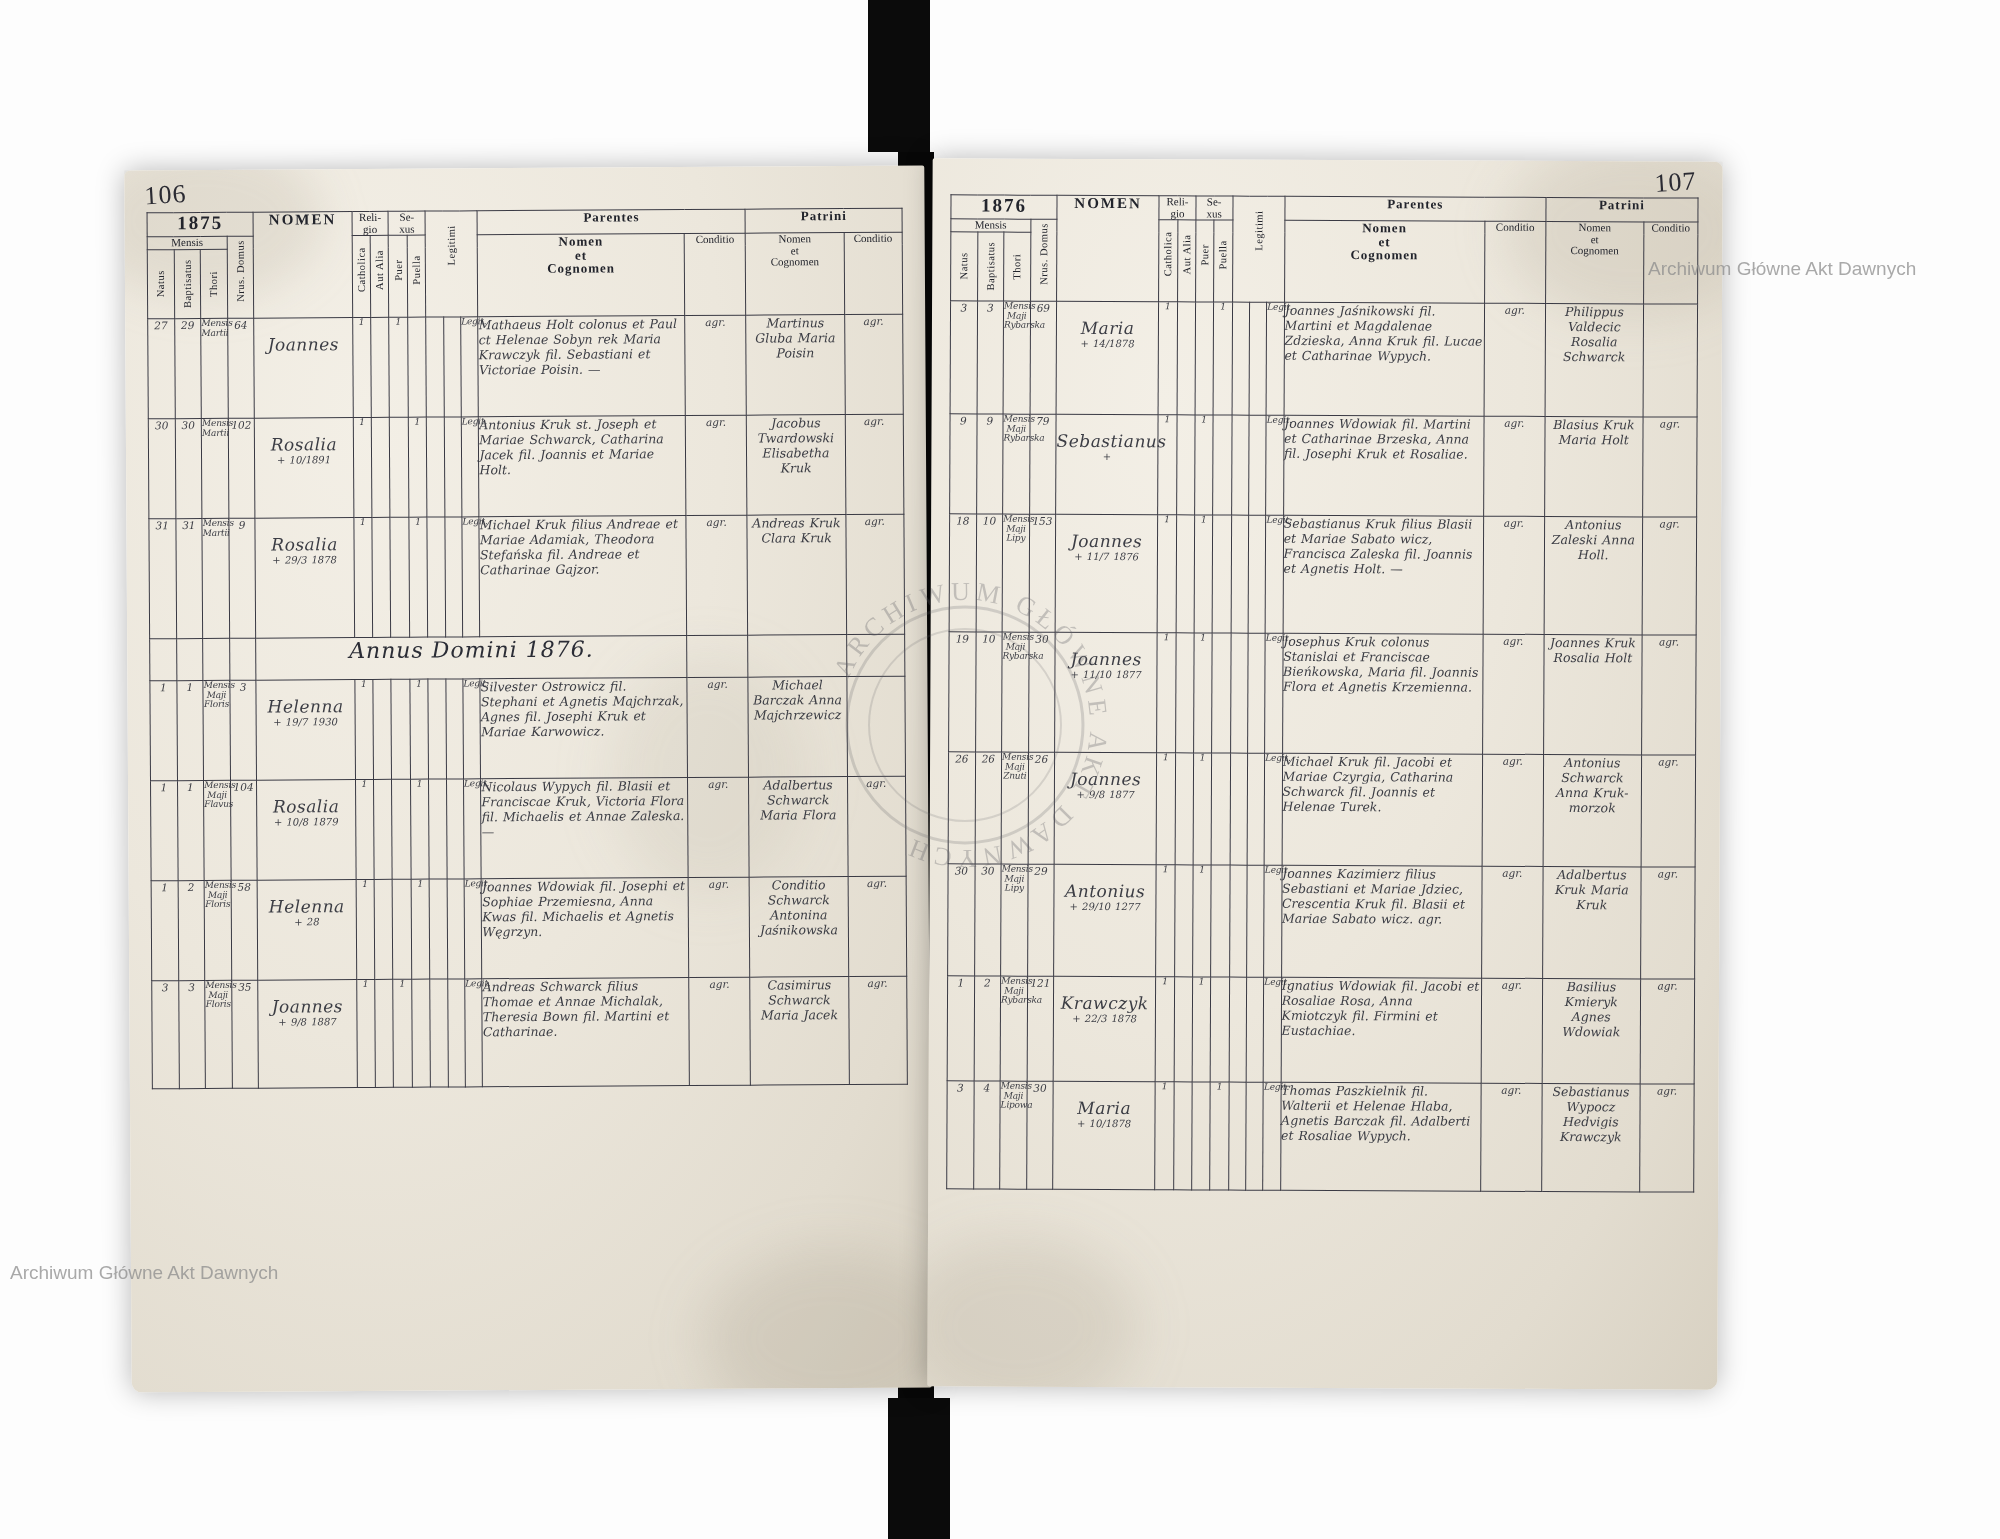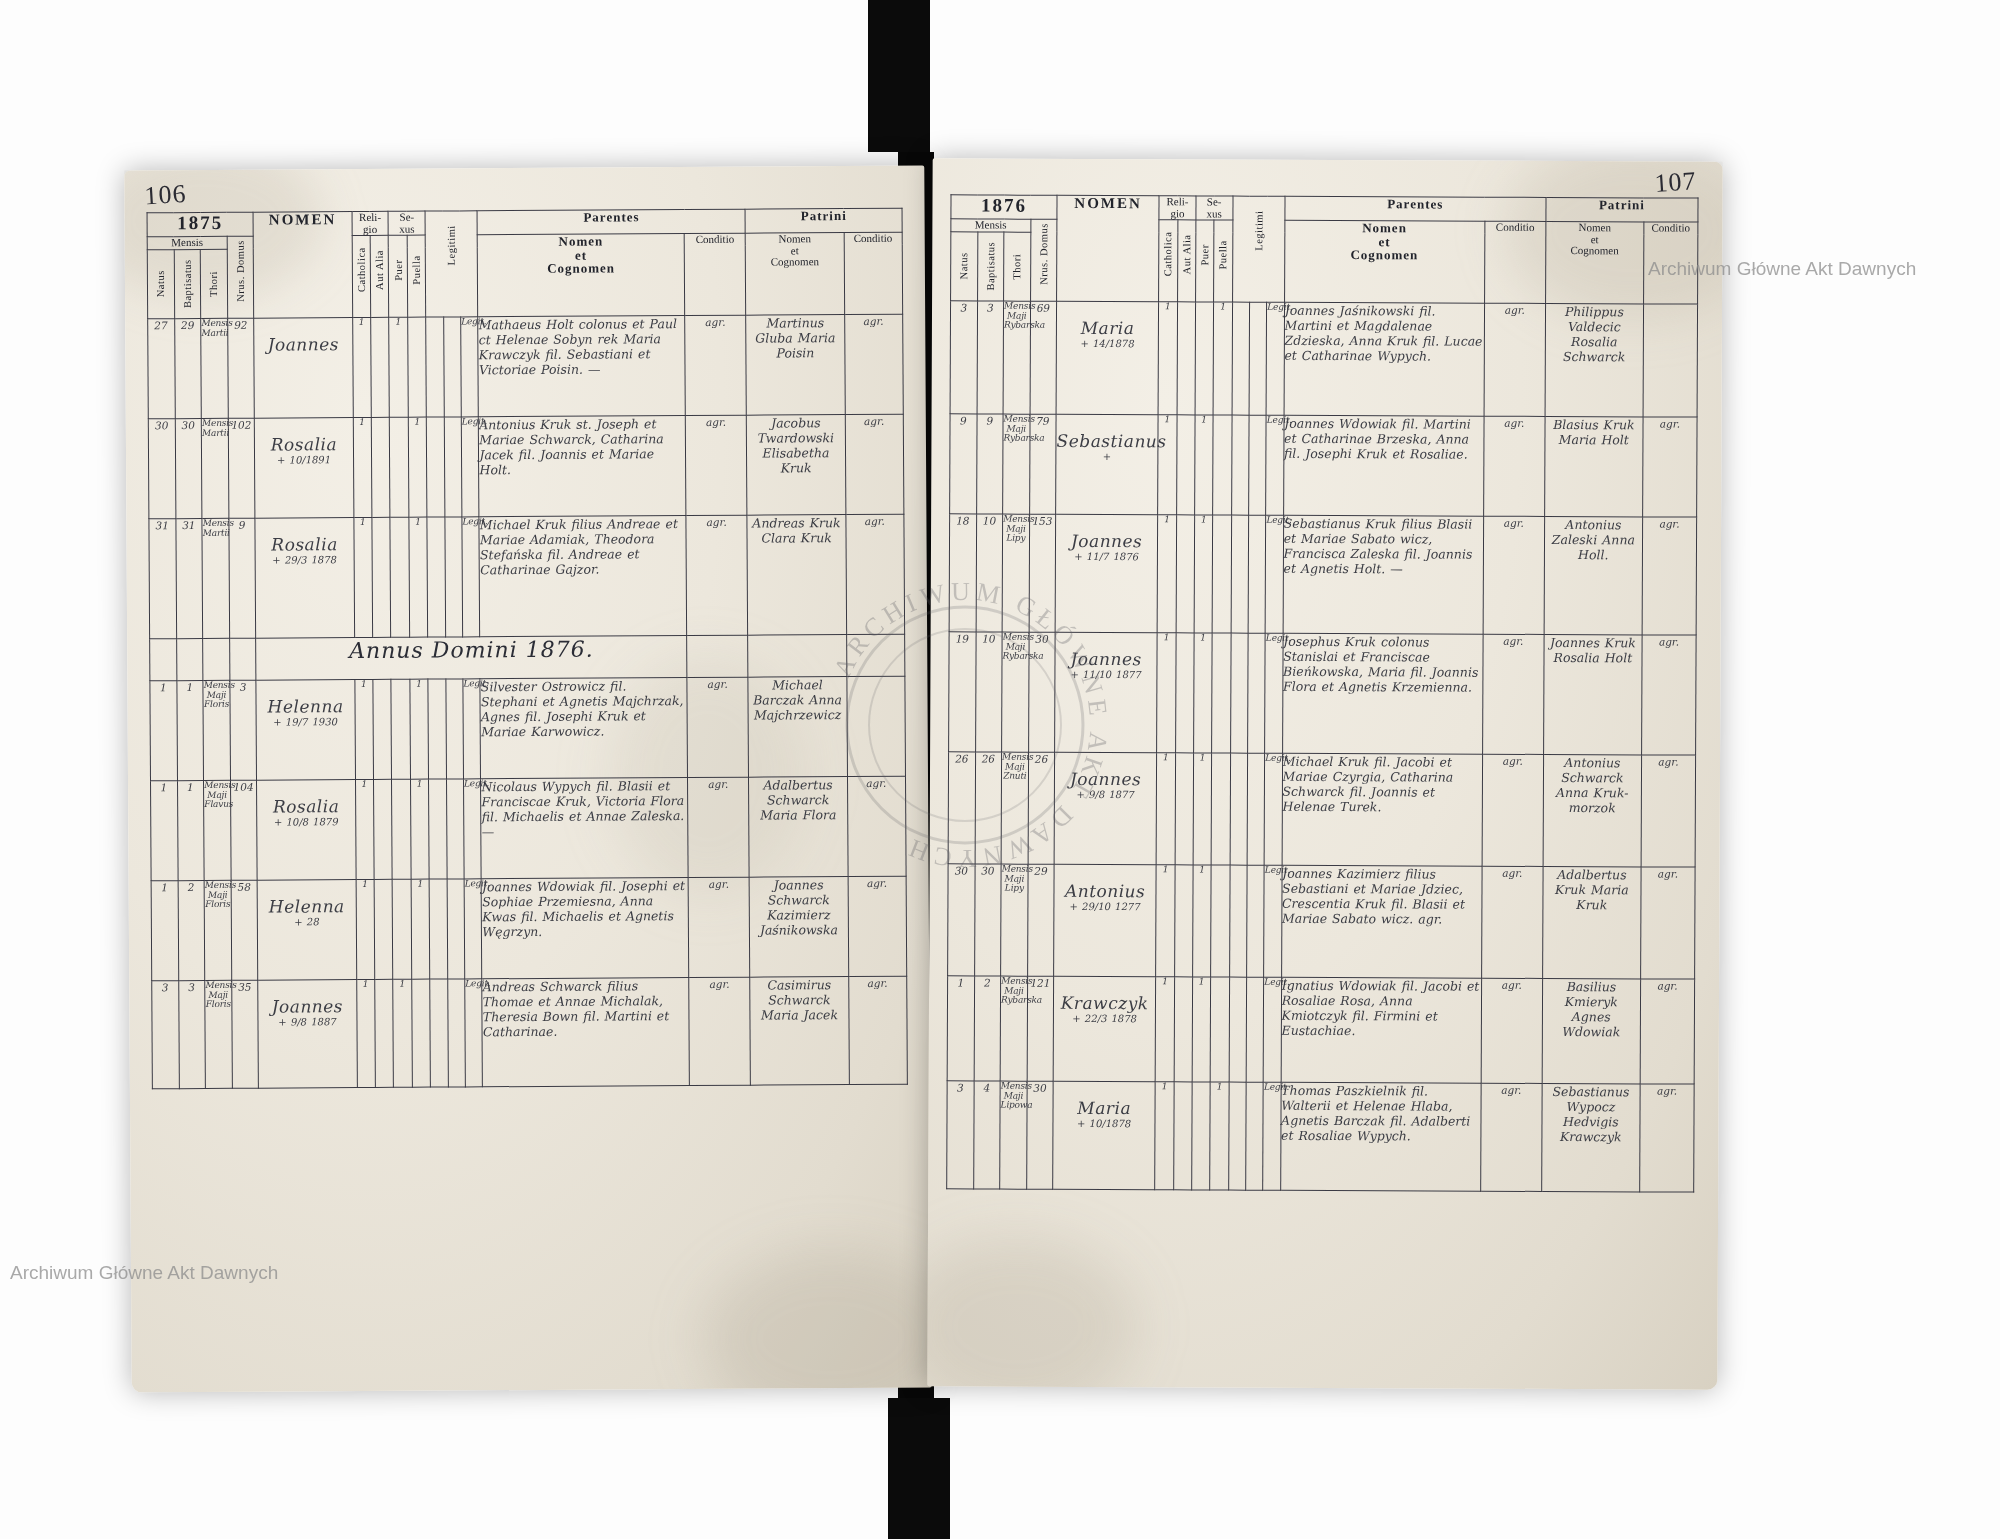--- a/index.html
+++ b/index.html
@@ -286,21 +286,21 @@
                 <span class="vert">Thori</span>
               </td>
           </tr>
         </thead>
         <tbody>
 
           <tr style="height:100px">
             <td class="hand sm ctr">27</td>
             <td class="hand sm ctr">29</td>
             <td class="hand xs ctr">Mensis Martii</td>
-            <td class="hand sm ctr">92</td>
+            <td class="hand sm ctr">64</td>
             <td class="hand name">Joannes</td>
             <td class="hand xs ctr">1</td>
             <td></td>
             <td class="hand xs ctr">1</td>
             <td></td>
             <td></td>
             <td></td>
             <td class="hand xs ctr">Legit.</td>
             <td class="hand">Mathaeus Holt colonus et Paul ct Helenae Sobyn rek Maria Krawczyk fil. Sebastiani et Victoriae Poisin. —</td>
             <td class="hand sm ctr">agr.</td>
@@ -418,21 +418,21 @@
             </td>
             <td class="hand xs ctr">1</td>
             <td></td>
             <td></td>
             <td class="hand xs ctr">1</td>
             <td></td>
             <td></td>
             <td class="hand xs ctr">Legit.</td>
             <td class="hand">Joannes Wdowiak fil. Josephi et Sophiae Przemiesna, Anna Kwas fil. Michaelis et Agnetis Węgrzyn.</td>
             <td class="hand sm ctr">agr.</td>
-            <td class="hand ctr">Joannes Schwarck Kazimierz Jaśnikowska</td>
+            <td class="hand ctr">Conditio Schwarck Antonina Jaśnikowska</td>
             <td class="hand sm ctr">agr.</td>
           </tr>
 
           <tr style="height:108px">
             <td class="hand sm ctr">3</td>
             <td class="hand sm ctr">3</td>
             <td class="hand xs ctr">Mensis Maji Floris</td>
             <td class="hand sm ctr">35</td>
             <td class="hand name">
               <span>Joannes</span>

